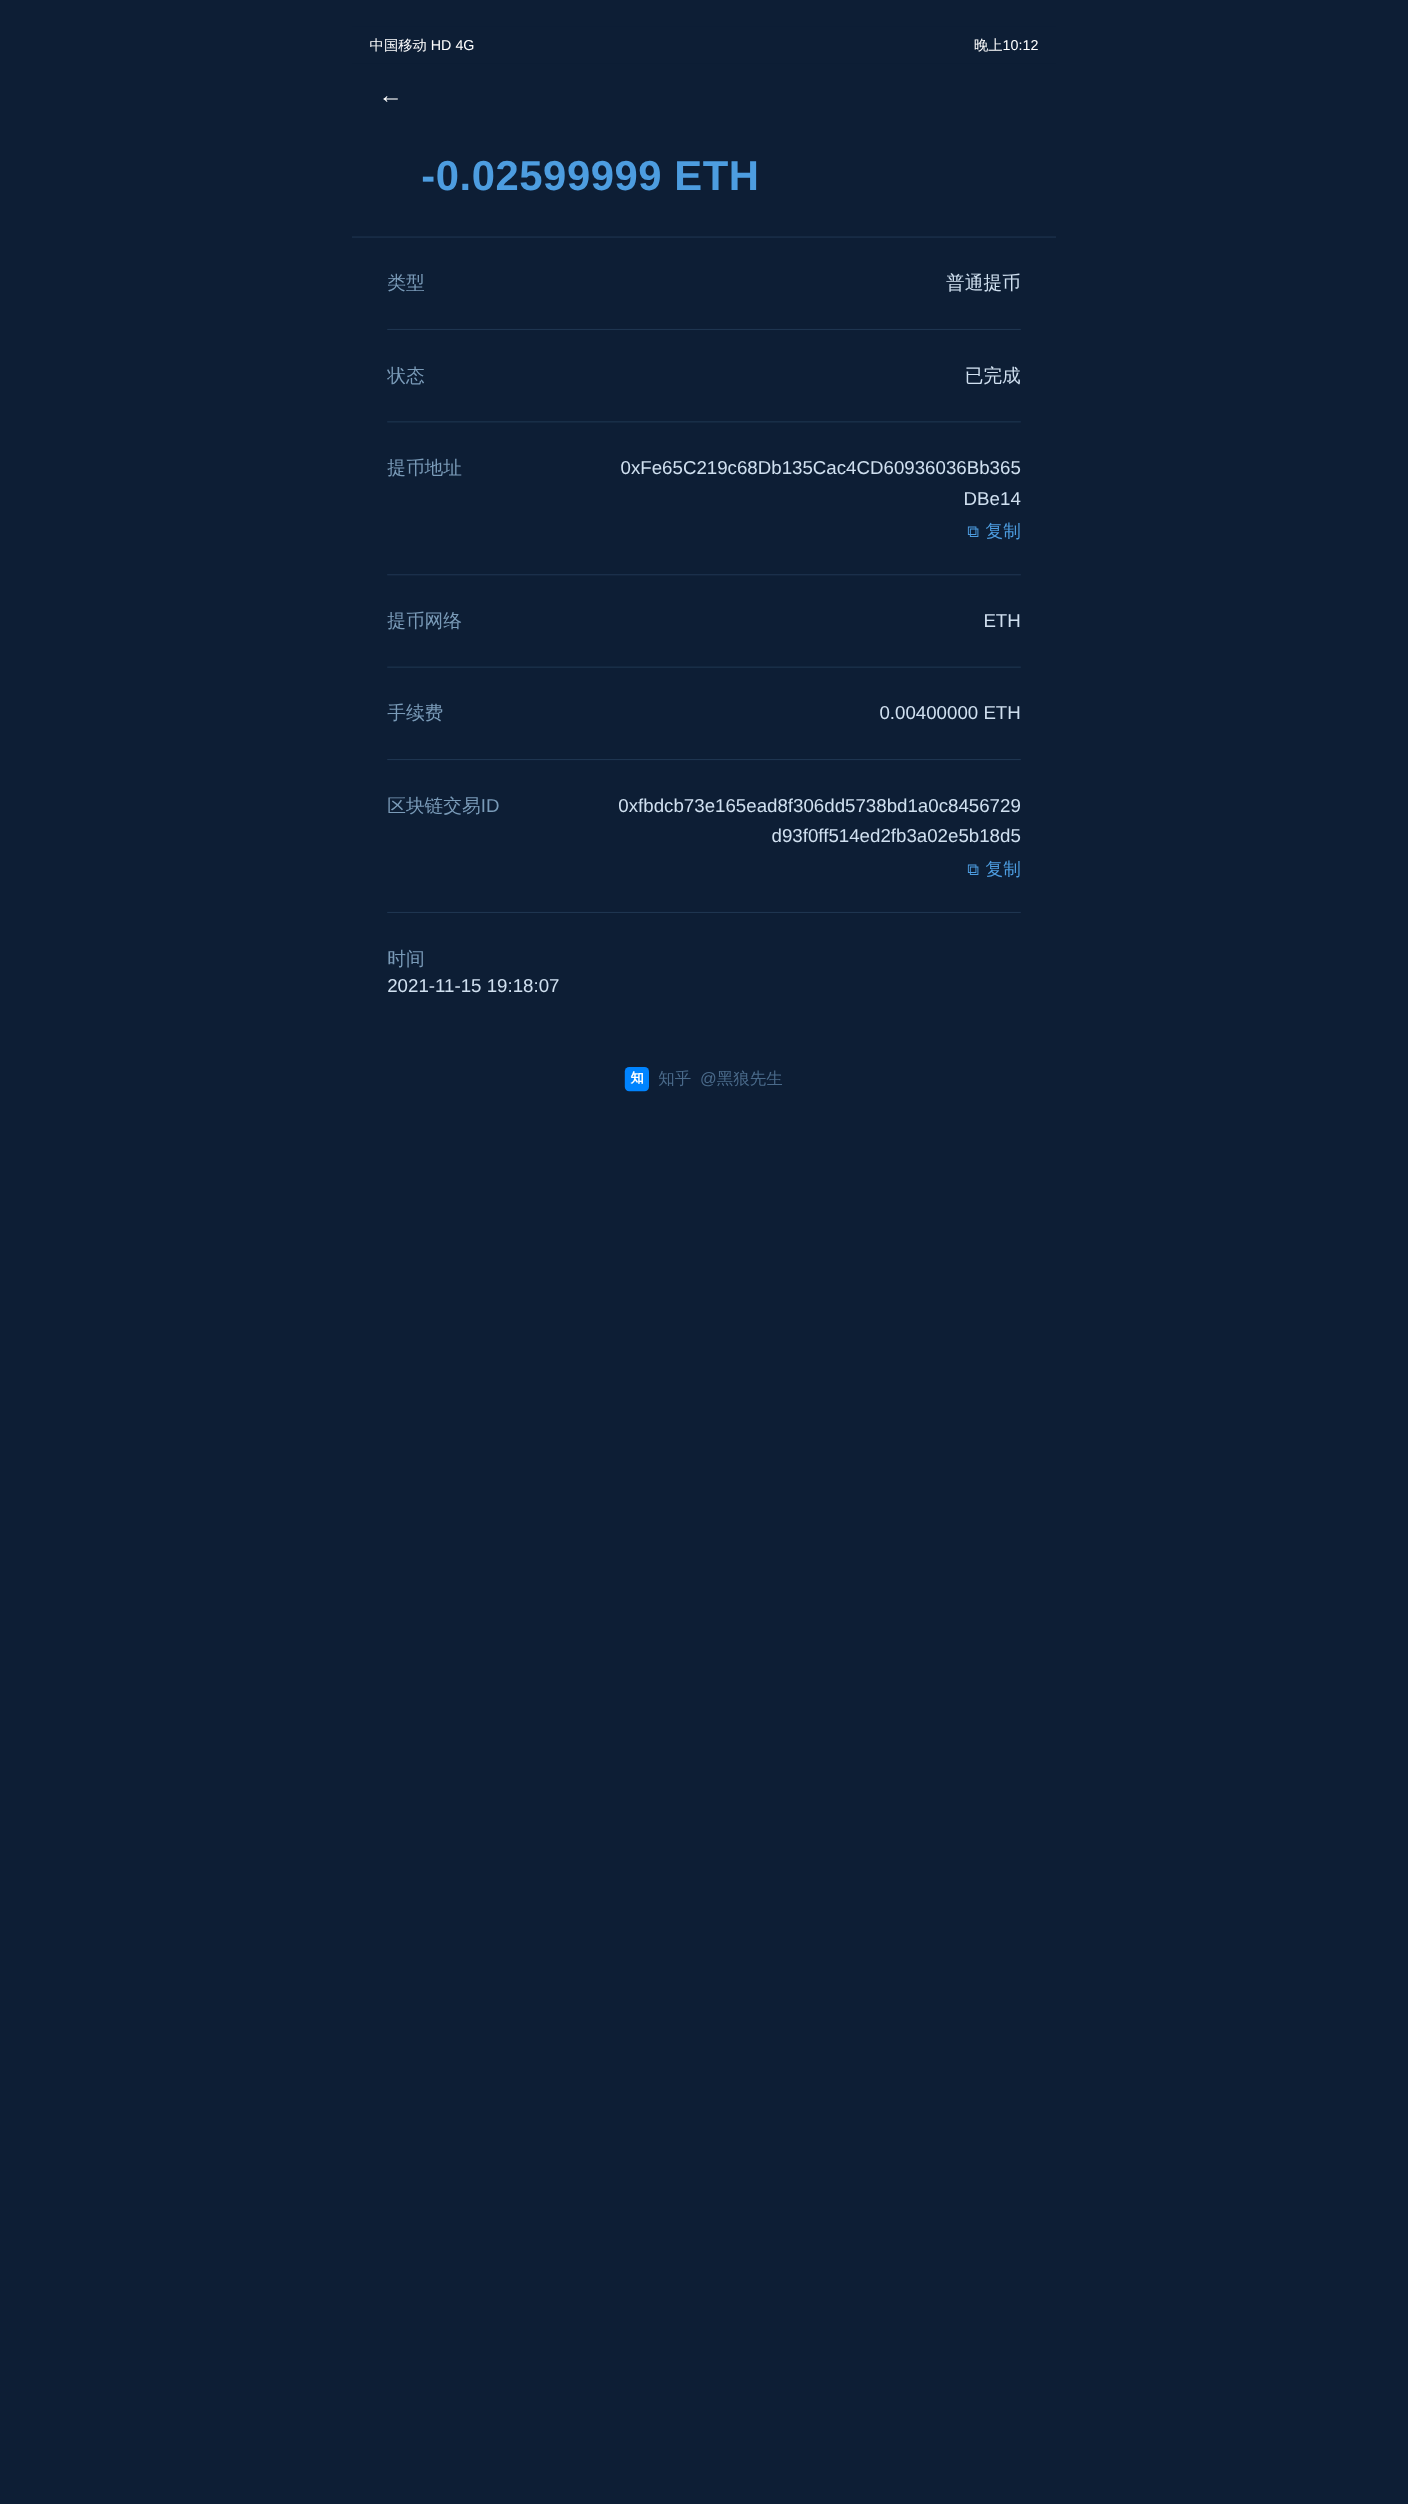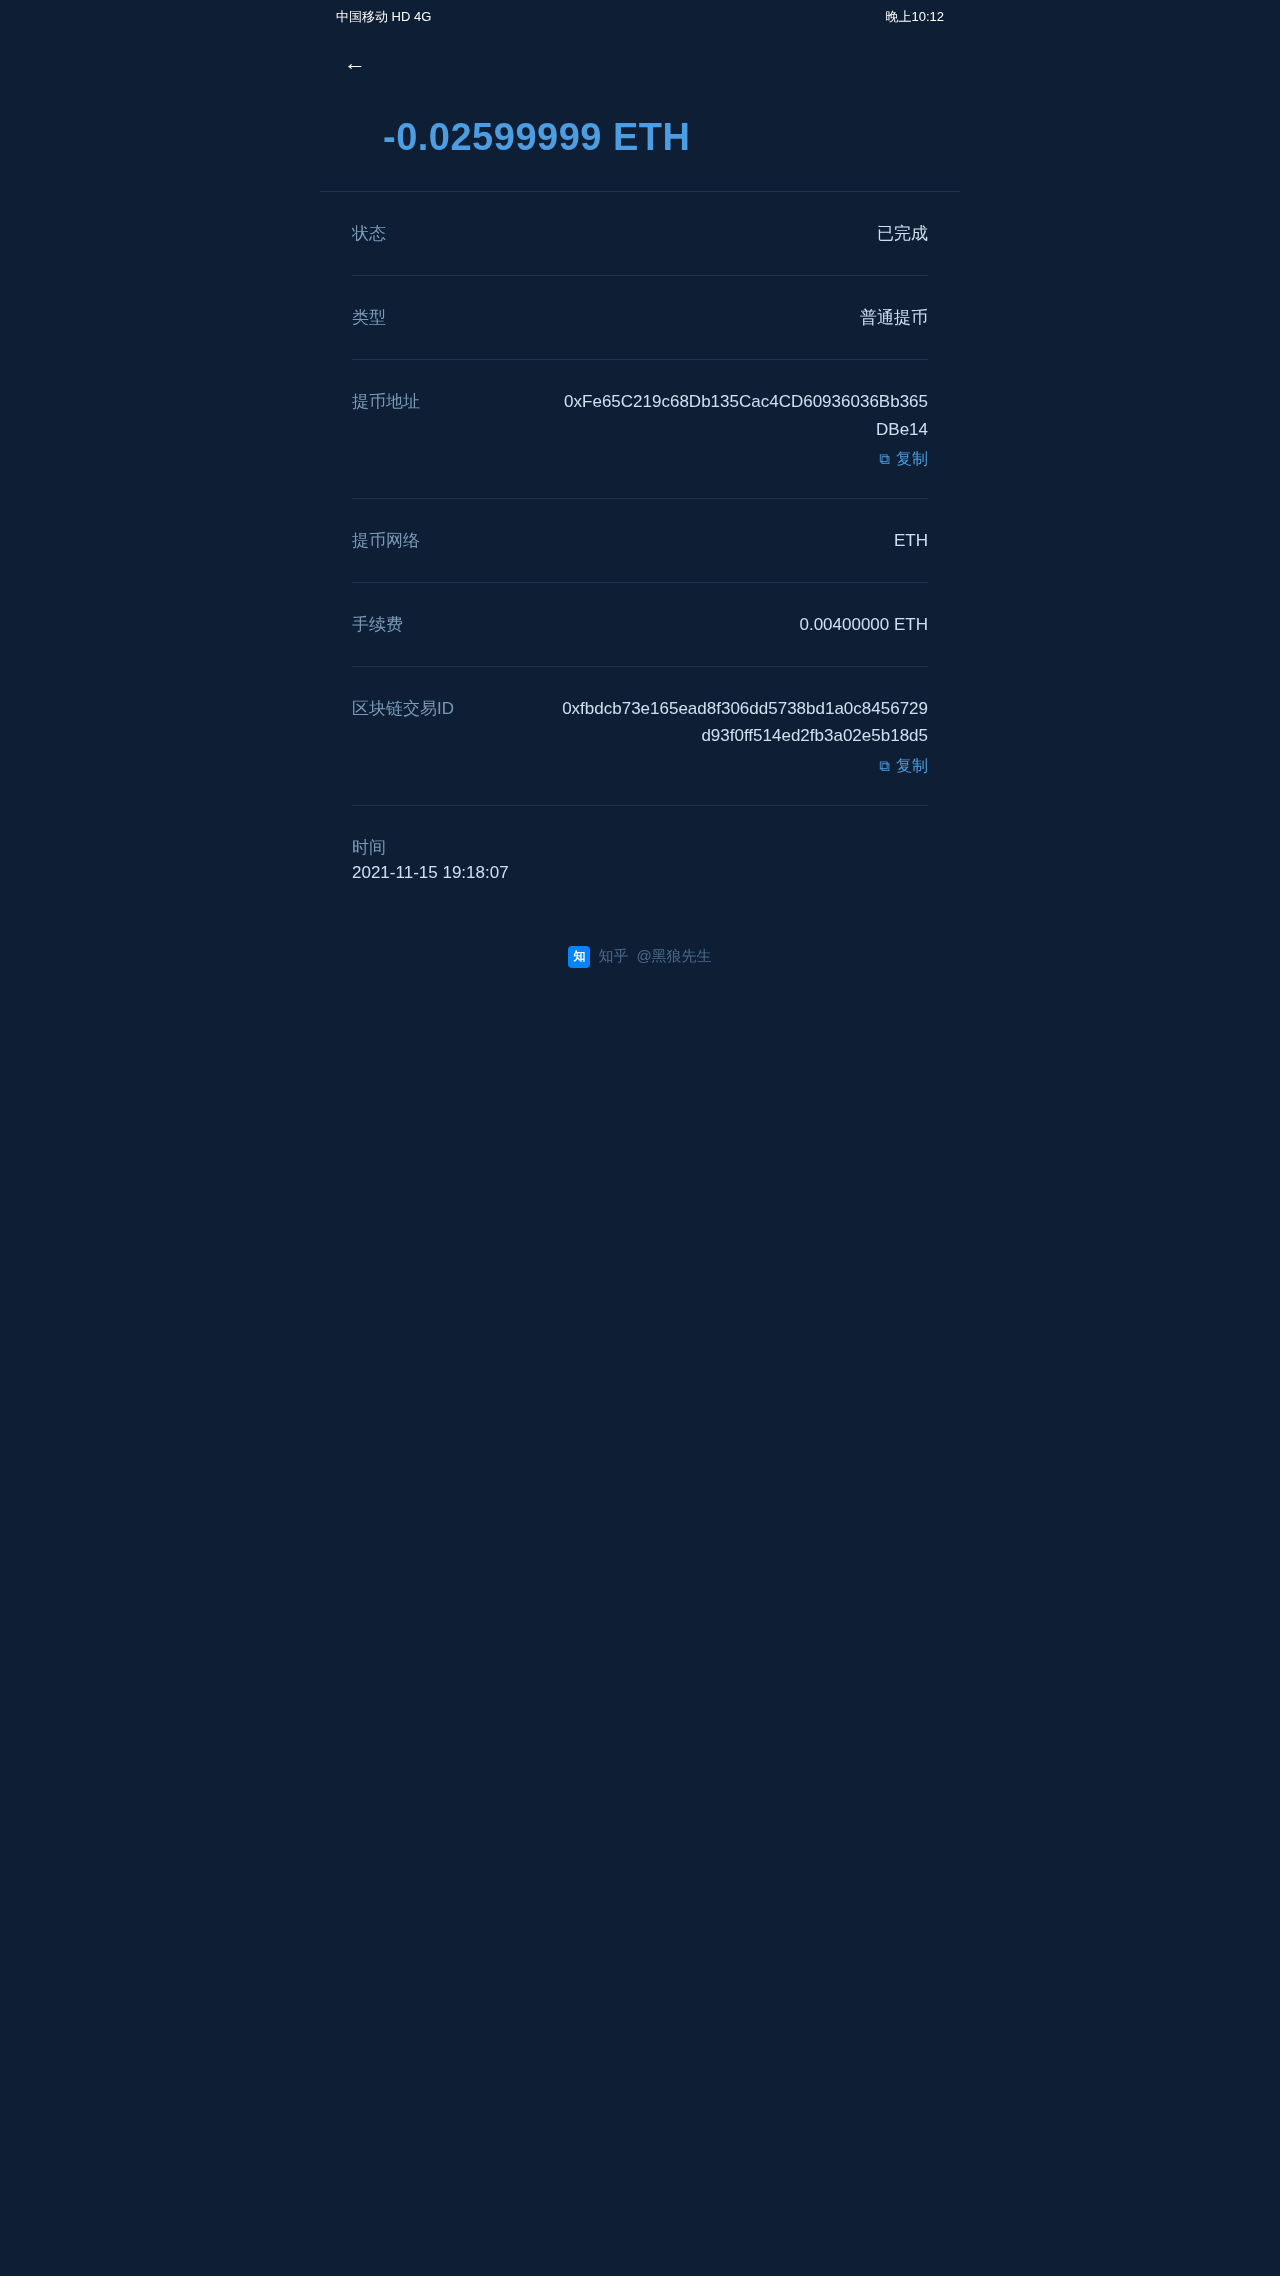--- a/index.html
+++ b/index.html
@@ -20,20 +20,21 @@
     }
 
     .status-bar {
       background-color: #0d1e35;
       padding: 8px 16px;
       display: flex;
       justify-content: space-between;
       align-items: center;
       font-size: 13px;
       color: #ffffff;
+      margin-top: 24px;
     }
 
     .status-bar-left {
       font-size: 13px;
       font-weight: 500;
     }
 
     .status-bar-right {
       font-size: 13px;
     }
@@ -156,26 +157,26 @@
 <div class="back-button-row">
   <span class="back-arrow">←</span>
 </div>
 
 <div class="amount-section">
   <div class="amount-text">-0.02599999 ETH</div>
 </div>
 
 <div class="detail-rows" id="detail-rows">
 <div class="detail-row">
+      <div class="row-label">类型</div>
+      <div class="row-value">普通提币</div>
+    </div>
+    <div class="detail-row">
       <div class="row-label">状态</div>
       <div class="row-value">已完成</div>
-    </div>
-    <div class="detail-row">
-      <div class="row-label">类型</div>
-      <div class="row-value">普通提币</div>
     </div>
     <div class="detail-row">
       <div class="row-label">提币地址</div>
       <div class="row-value-with-copy">
         <div class="address-text">0xFe65C219c68Db135Cac4CD60936036Bb365DBe14</div>
         <div class="copy-btn">
           <span class="copy-icon">⧉</span>
           <span>复制</span>
         </div>
       </div>

